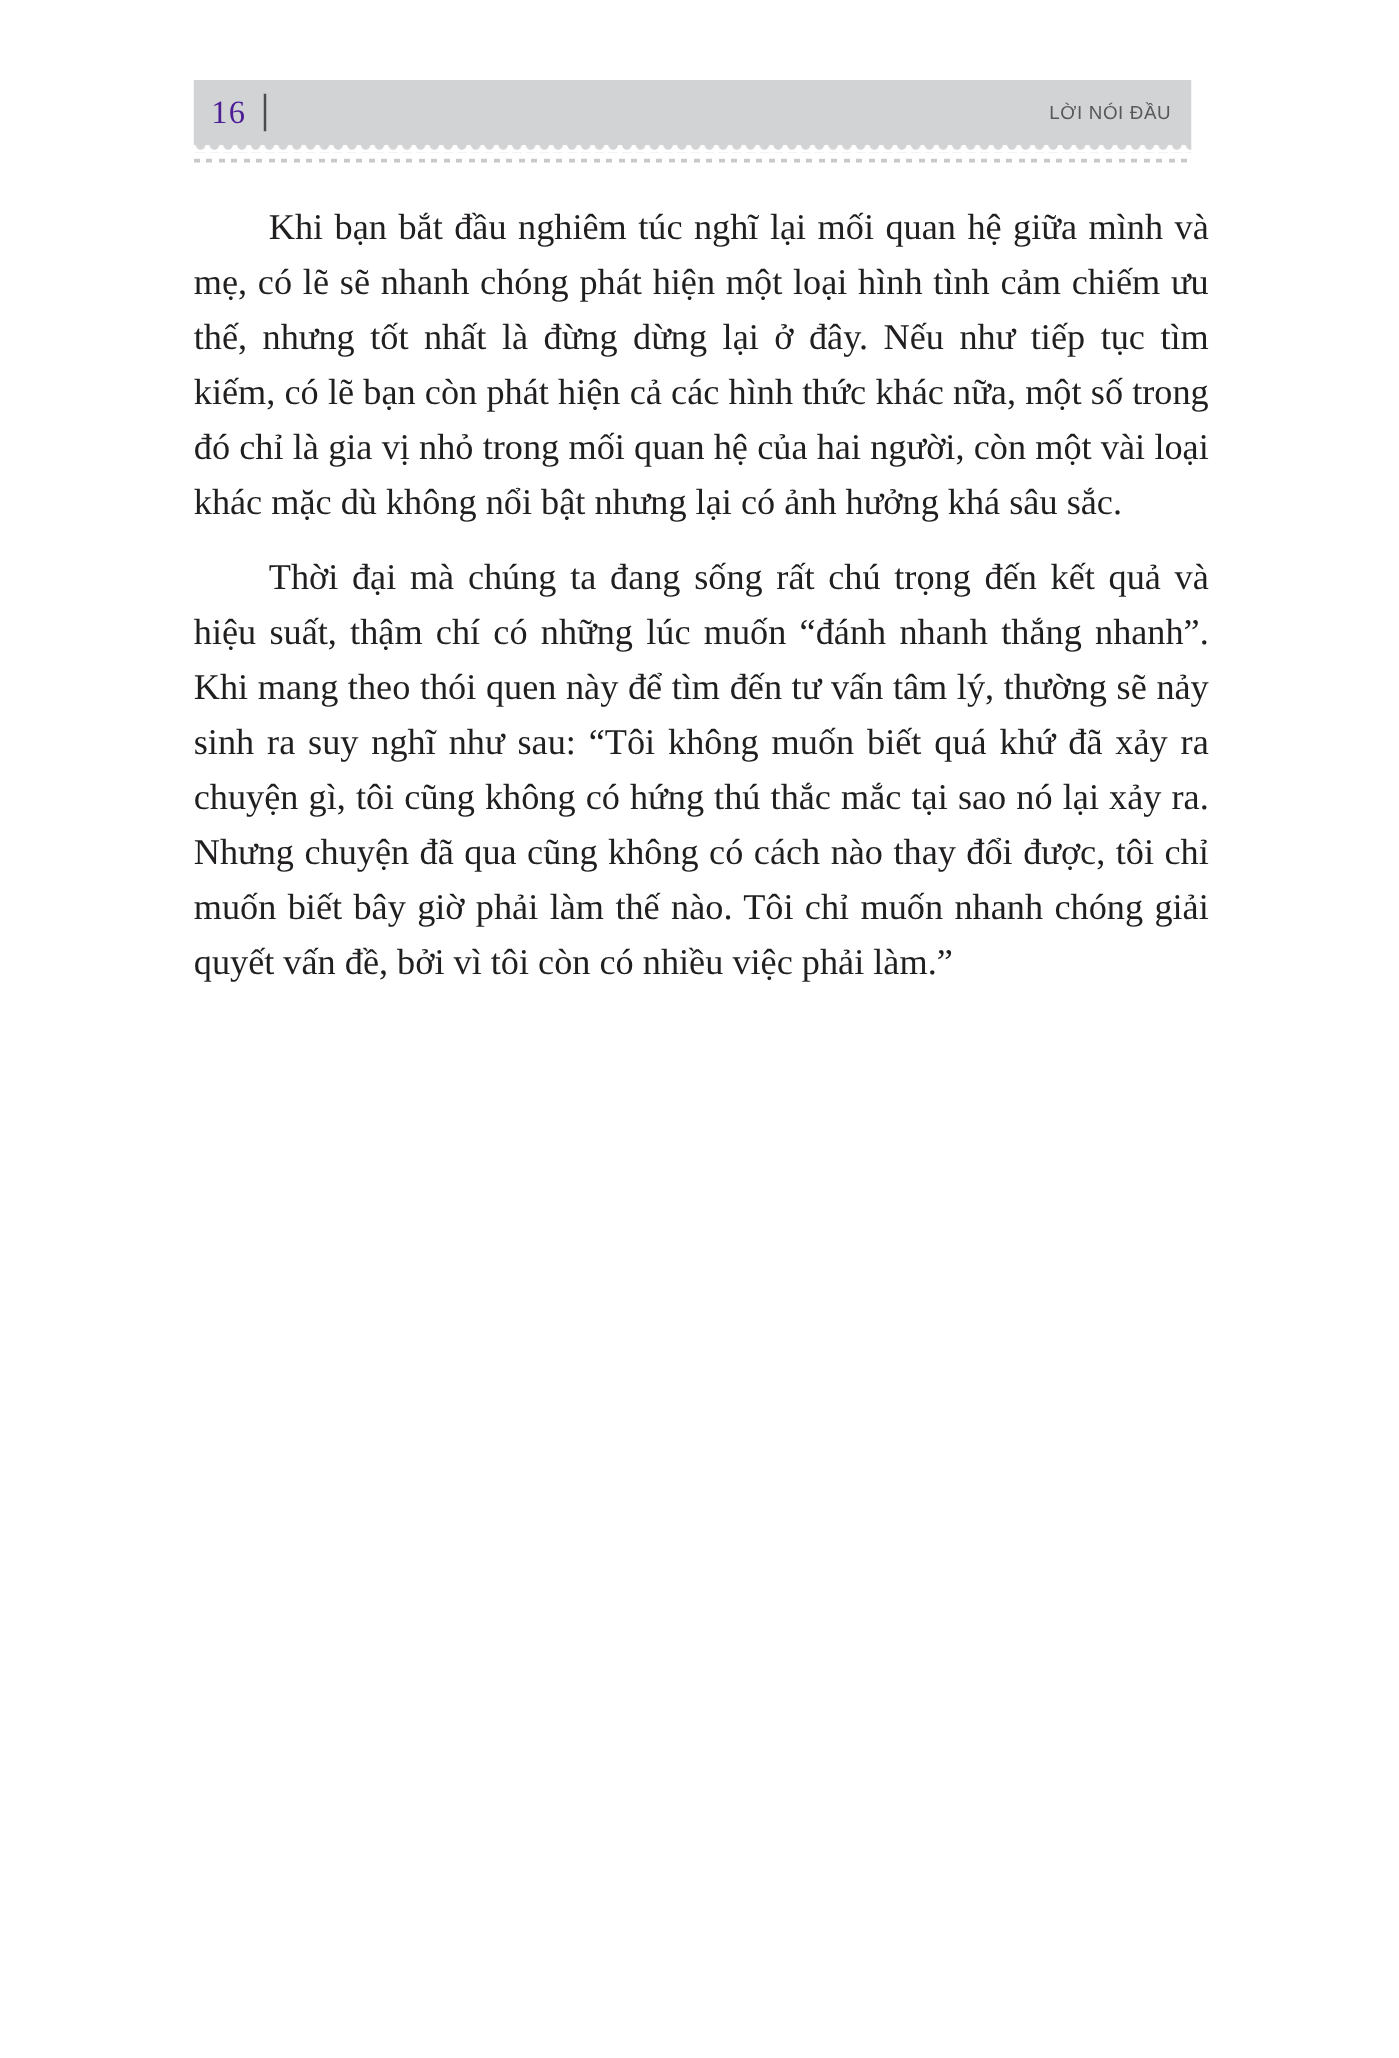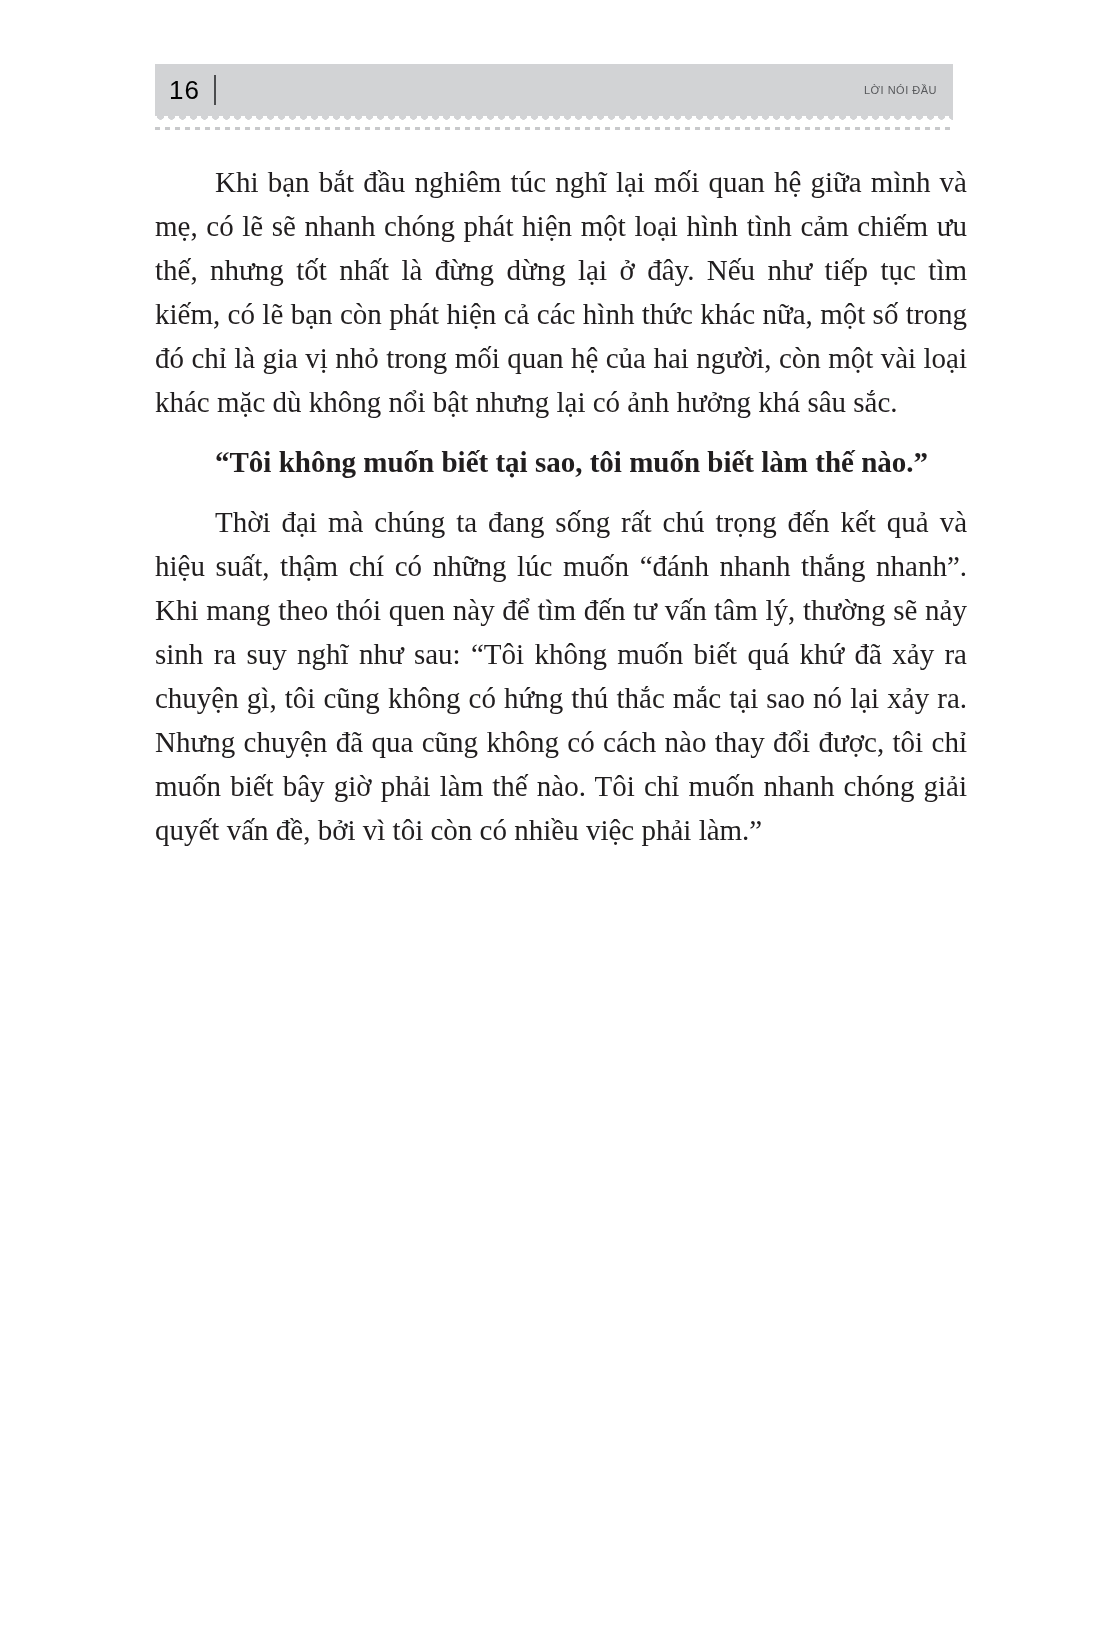--- a/index.html
+++ b/index.html
@@ -27,32 +27,33 @@
     padding: 0 16px 0 14px;
     background: #d2d3d5;
     font-family: "Liberation Sans", sans-serif;
   }
   .header-left {
     display: flex;
     align-items: center;
   }
   .page-num {
     font-size: 26px;
-    color: #000000;
+    color: #4c1d95;
     letter-spacing: 1px;
+    font-family: Liberation Serif, serif;
   }
   .page-num-divider {
     display: inline-block;
     width: 2px;
     height: 30px;
     background: #4b4c4e;
     margin-left: 14px;
   }
   .chapter {
-    font-size: 11px;
+    font-size: 15px;
     color: #57585b;
     letter-spacing: 0.5px;
   }
   .scallop-edge {
     height: 6px;
     background-image: radial-gradient(circle at 50% 0px, #d2d3d5 3.5px, rgba(0,0,0,0) 4px);
     background-size: 11px 6px;
     background-repeat: repeat-x;
   }
   .dotted-line {
@@ -91,17 +92,16 @@
         <span class="page-num-divider"></span>
       </div>
       <span class="chapter">LỜI NÓI ĐẦU</span>
     </div>
     <div class="scallop-edge"></div>
     <div class="dotted-line"></div>
   </div>
 
   <div class="body-text">
     <p>Khi bạn bắt đầu nghiêm túc nghĩ lại mối quan hệ giữa mình và mẹ, có lẽ sẽ nhanh chóng phát hiện một loại hình tình cảm chiếm ưu thế, nhưng tốt nhất là đừng dừng lại ở đây. Nếu như tiếp tục tìm kiếm, có lẽ bạn còn phát hiện cả các hình thức khác nữa, một số trong đó chỉ là gia vị nhỏ trong mối quan hệ của hai người, còn một vài loại khác mặc dù không nổi bật nhưng lại có ảnh hưởng khá sâu sắc.</p>
-    <p class="bold">“Tôi không muốn biết tại sao, tôi muốn biết làm thế nào.”</p>
     <p>Thời đại mà chúng ta đang sống rất chú trọng đến kết quả và hiệu suất, thậm chí có những lúc muốn “đánh nhanh thắng nhanh”. Khi mang theo thói quen này để tìm đến tư vấn tâm lý, thường sẽ nảy sinh ra suy nghĩ như sau: “Tôi không muốn biết quá khứ đã xảy ra chuyện gì, tôi cũng không có hứng thú thắc mắc tại sao nó lại xảy ra. Nhưng chuyện đã qua cũng không có cách nào thay đổi được, tôi chỉ muốn biết bây giờ phải làm thế nào. Tôi chỉ muốn nhanh chóng giải quyết vấn đề, bởi vì tôi còn có nhiều việc phải làm.”</p>
   </div>
 
 </div>
 
 </body></html>

